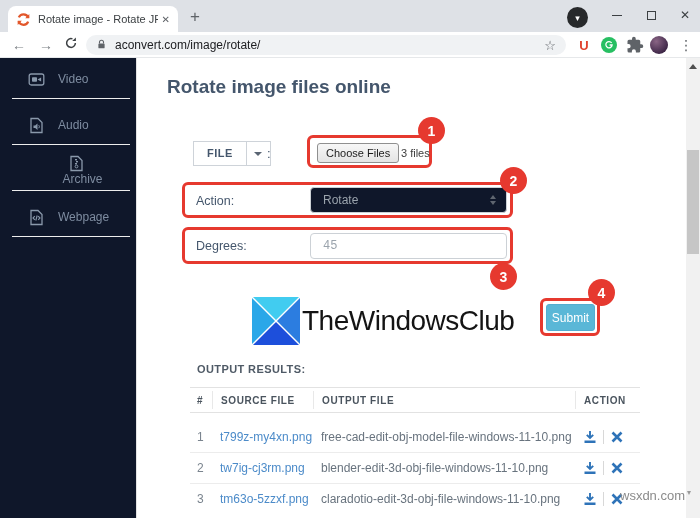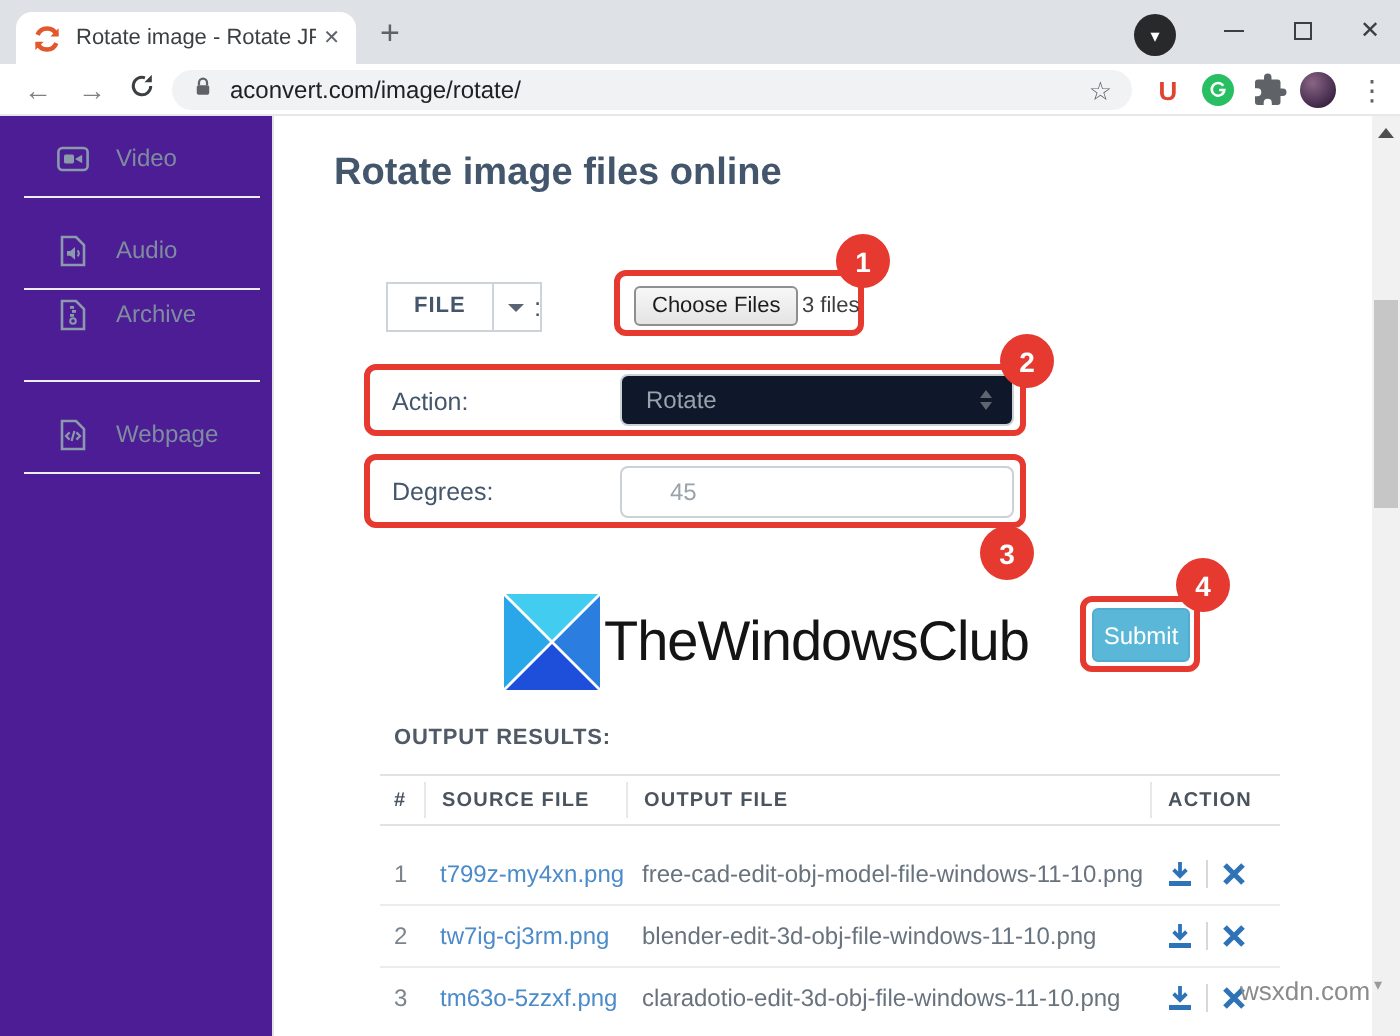--- a/index.html
+++ b/index.html
@@ -36,21 +36,21 @@
   .ext-g { left:601px; top:37px; width:16px; height:16px; border-radius:50%; background:#27bf62;
            display:flex; align-items:center; justify-content:center; }
   .ext-puzzle { left:626px; top:36px; width:18px; height:18px; }
   .avatar { left:650px; top:36px; width:18px; height:18px; border-radius:50%;
             background:radial-gradient(circle at 35% 30%, #8a6585, #41294a 70%, #241427); }
   .menu-dots { left:676px; top:33px; width:20px; height:24px; display:flex; align-items:center; justify-content:center;
                font-size:14px; color:#5f6368; }
 
   
   .page { left:0; top:58px; width:700px; height:460px; background:#fff; }
-  .sidebar { left:0; top:58px; width:137px; height:460px; border-right:1px solid #e3e3e3; background:#4c1d95; }
+  .sidebar { left:0; top:58px; width:137px; height:460px; border-right:1px solid #e3e3e3; background:#0f172a; }
   .side-item { position:absolute; left:0; width:137px; height:32px; display:flex; align-items:center;
                padding-left:28px; cursor:pointer; }
   .side-item .icn { width:17px; height:17px; margin-right:13px; flex:0 0 auto; }
   .side-label { font-size:12px; color:#7e8ca0; }
   .side-div { position:absolute; left:12px; width:118px; height:0; border-top:1px solid #ededed; }
 
   
   .scrollbar { left:686px; top:58px; width:14px; height:460px; background:#f1f1f1; }
   .sb-up { position:absolute; left:3px; top:6px; width:0; height:0;
            border-left:4px solid transparent; border-right:4px solid transparent; border-bottom:5px solid #4f4f4f; }
@@ -85,21 +85,21 @@
   .form-label { font-size:12.5px; color:#44566c; }
   .lbl-action { left:196px; top:194px; }
   .lbl-degrees { left:196px; top:239px; }
   .select-box { left:310px; top:187px; width:197px; height:26px; border:1px solid #ccd1d6; border-radius:4px;
                 background:#0f172a; display:flex; align-items:center; padding:0 10px 0 12px; cursor:pointer; }
   .select-value { font-size:12px; color:#9aa3ac; flex:1; }
   .caret-stack { display:flex; flex-direction:column; gap:2px; align-items:center; }
   .tri-up-s { width:0; height:0; border-left:3.5px solid transparent; border-right:3.5px solid transparent; border-bottom:4px solid #5f6670; }
   .tri-down-s { width:0; height:0; border-left:3.5px solid transparent; border-right:3.5px solid transparent; border-top:4px solid #5f6670; }
   .degrees-input { left:310px; top:233px; width:197px; height:26px; border:1px solid #ccd1d6; border-radius:4px;
-                   padding:0 24px; font-size:12px; color:#9aa3ac; font-family:Liberation Sans, sans-serif; outline:none; }
+                   padding:0 12px; font-size:12px; color:#9aa3ac; font-family:Liberation Mono, monospace; outline:none; }
 
   .logo-square { left:252px; top:297px; width:48px; height:48px; }
   .logo-text { left:302px; top:297px; height:48px; display:flex; align-items:center;
                font-size:28px; color:#141414; letter-spacing:-0.5px; }
 
   .redbox4 { left:540px; top:298px; width:60px; height:38px; }
   .submit-btn { left:546px; top:304px; width:49px; height:27px; background:#5ab7d7; border:1px solid #54add0;
                 border-radius:3px; color:#fff; font-size:12px; display:flex; align-items:center; justify-content:center;
                 cursor:pointer; }
 
@@ -216,21 +216,21 @@
       <svg viewBox="0 0 17 17" width="17" height="17">
         <path d="M3 1.5h7l4 4v10H3z" fill="none" stroke="#8a99ab" stroke-width="1.3"></path>
         <path d="M5.5 8.5v2.4h1.7l2.3 2V6.5l-2.3 2z" fill="#8a99ab"></path>
         <path d="M10.8 8.2a2.4 2.4 0 0 1 0 3" stroke="#8a99ab" stroke-width="1" fill="none"></path>
       </svg>
     </span>
     <span class="side-label">Audio</span>
   </div>
   <div class="side-div" style="top:86px;"></div>
 
-  <div class="side-item" style="top:83px;">
+  <div class="side-item" style="top:97px;flex-direction:column;">
     <span class="icn">
       <svg viewBox="0 0 17 17" width="17" height="17">
         <path d="M3 1.5h7l4 4v10H3z" fill="none" stroke="#8a99ab" stroke-width="1.3"></path>
         <rect x="7" y="4" width="2" height="1.4" fill="#8a99ab"></rect>
         <rect x="8" y="6" width="2" height="1.4" fill="#8a99ab"></rect>
         <rect x="7" y="8" width="2" height="1.4" fill="#8a99ab"></rect>
         <circle cx="8.5" cy="11.5" r="1.4" fill="none" stroke="#8a99ab" stroke-width="1"></circle>
       </svg>
     </span>
     <span class="side-label">Archive</span>

